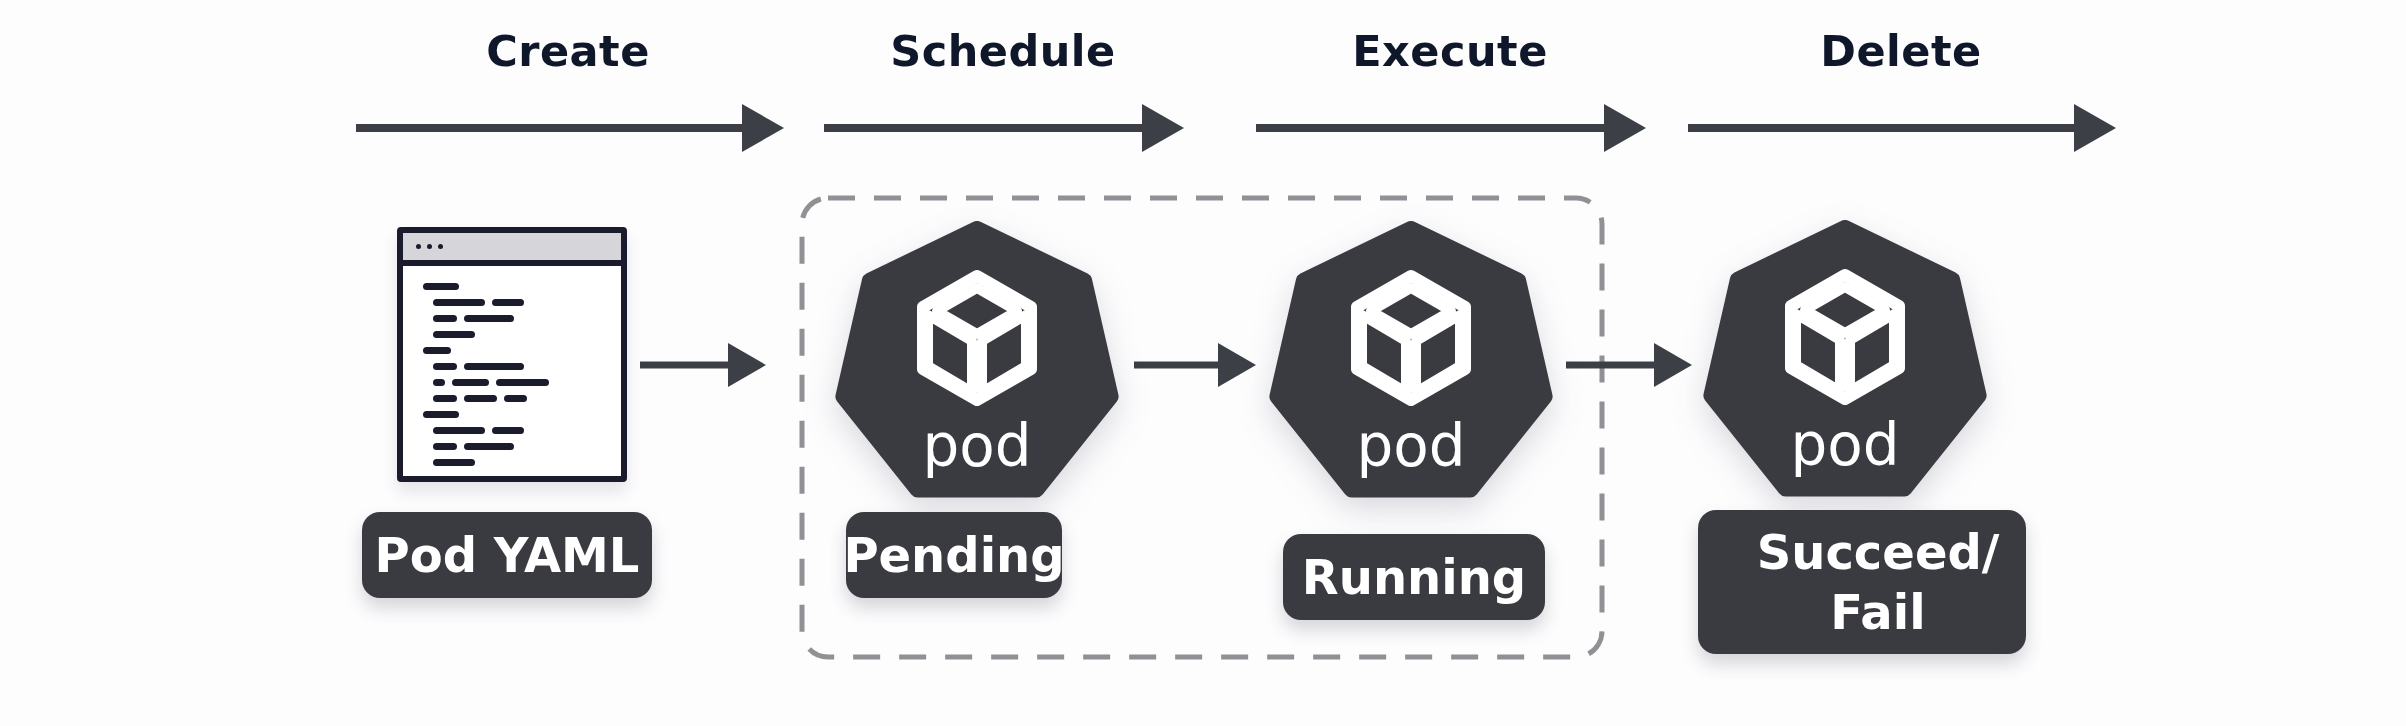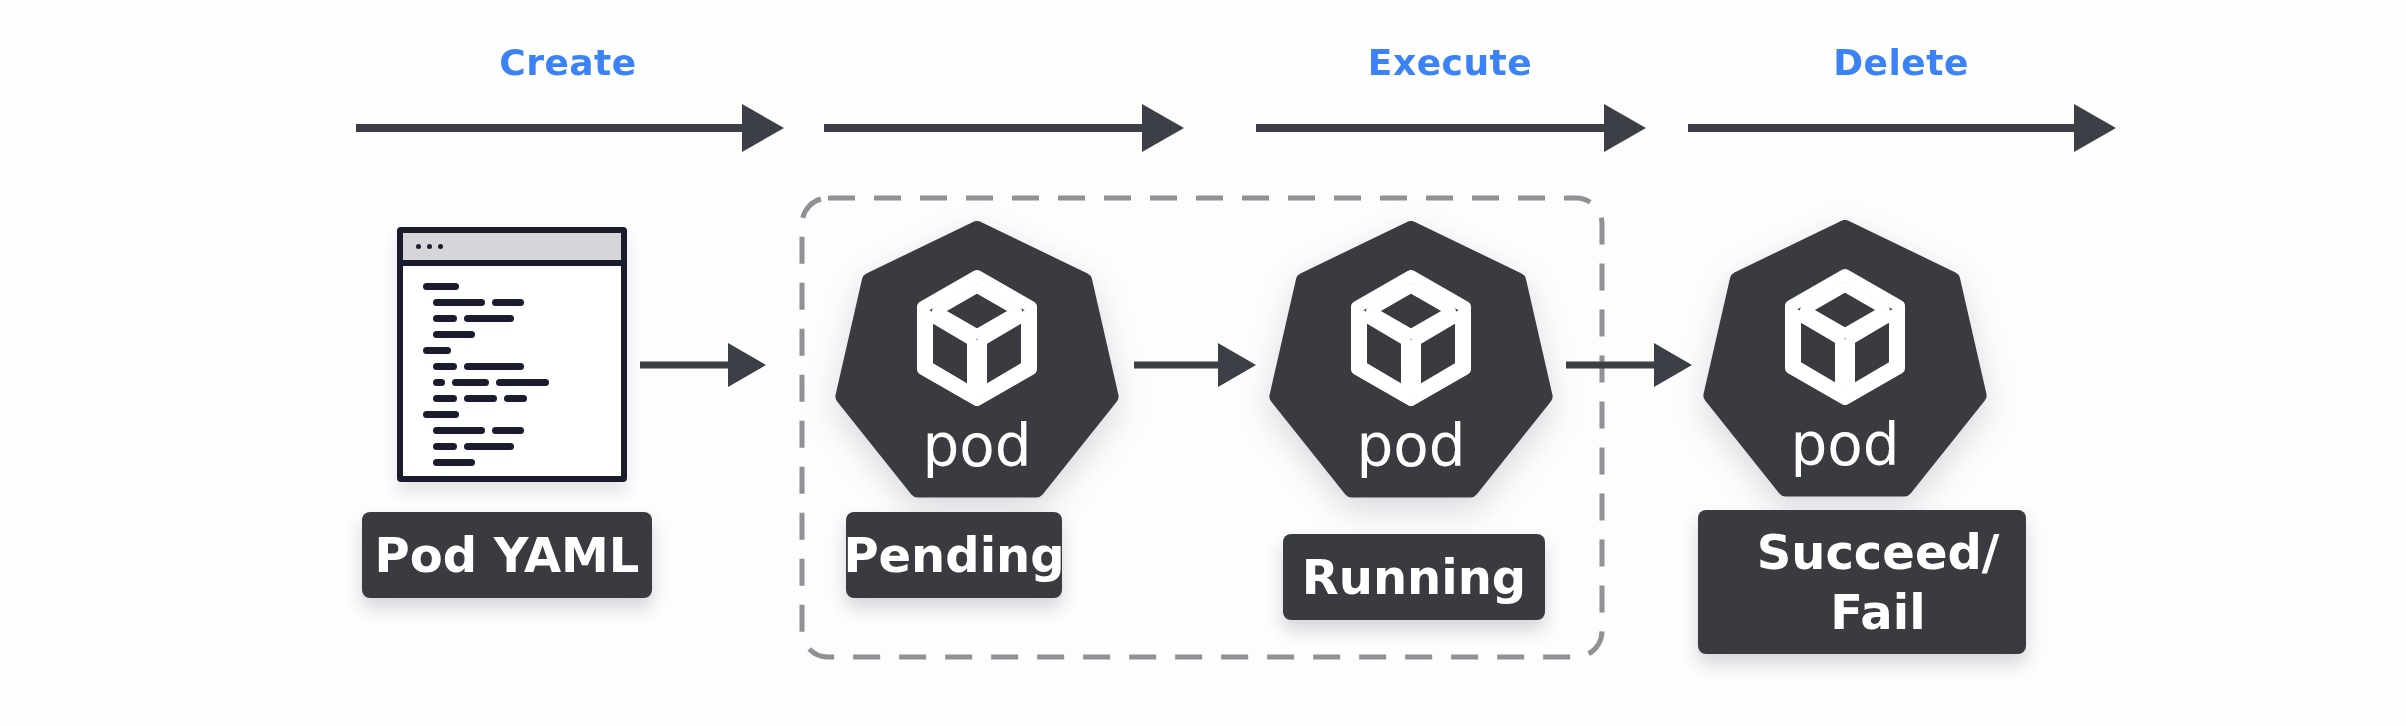--- a/index.html
+++ b/index.html
@@ -11,35 +11,35 @@
     overflow: hidden;
     font-family: "DejaVu Sans", "Liberation Sans", sans-serif;
   }
   svg.overlay {
     position: absolute;
     left: 0; top: 0;
     width: 2406px; height: 726px;
   }
   .phase-label {
     position: absolute;
-    top: 42px;
+    top: 26px;
     width: 340px;
     text-align: center;
-    font-size: 36px;
+    font-size: 43px;
     font-weight: bold;
-    color: #3b82f6;
+    color: #0f172a;
     letter-spacing: 0.5px;
   }
   .status-badge {
     position: absolute;
     background: #3a3a41;
     color: #ffffff;
     font-weight: bold;
     font-size: 48px;
-    border-radius: 8px;
+    border-radius: 18px;
     display: flex;
     flex-direction: column;
     align-items: center;
     justify-content: center;
     text-align: center;
     line-height: 60px;
     box-shadow: 0 10px 18px rgba(55,55,75,0.20);
   }
   .badge-pod-yaml  { left: 362px;  top: 512px; width: 290px; height: 86px; }
   .badge-pending   { left: 846px;  top: 512px; width: 216px; height: 86px; }
@@ -129,20 +129,21 @@
       <line x1="1134" y1="365" x2="1218" y2="365" stroke-width="7"></line>
       <polygon points="1218,343 1218,387 1256,365" stroke="none"></polygon>
     </g>
     <g stroke="#3c4046" fill="#3c4046">
       <line x1="1566" y1="365" x2="1654" y2="365" stroke-width="7"></line>
       <polygon points="1654,343 1654,387 1692,365" stroke="none"></polygon>
     </g>
   </svg>
 
   <div class="phase-label" style="left:398px;">Create</div>
+  <div class="phase-label" style="left:833px;">Schedule</div>
   <div class="phase-label" style="left:1280px;">Execute</div>
   <div class="phase-label" style="left:1731px;">Delete</div>
 
   <div class="window-icon">
     <div class="window-titlebar">
       <span class="window-dot"></span>
       <span class="window-dot"></span>
       <span class="window-dot"></span>
     </div>
     <div class="window-content">

